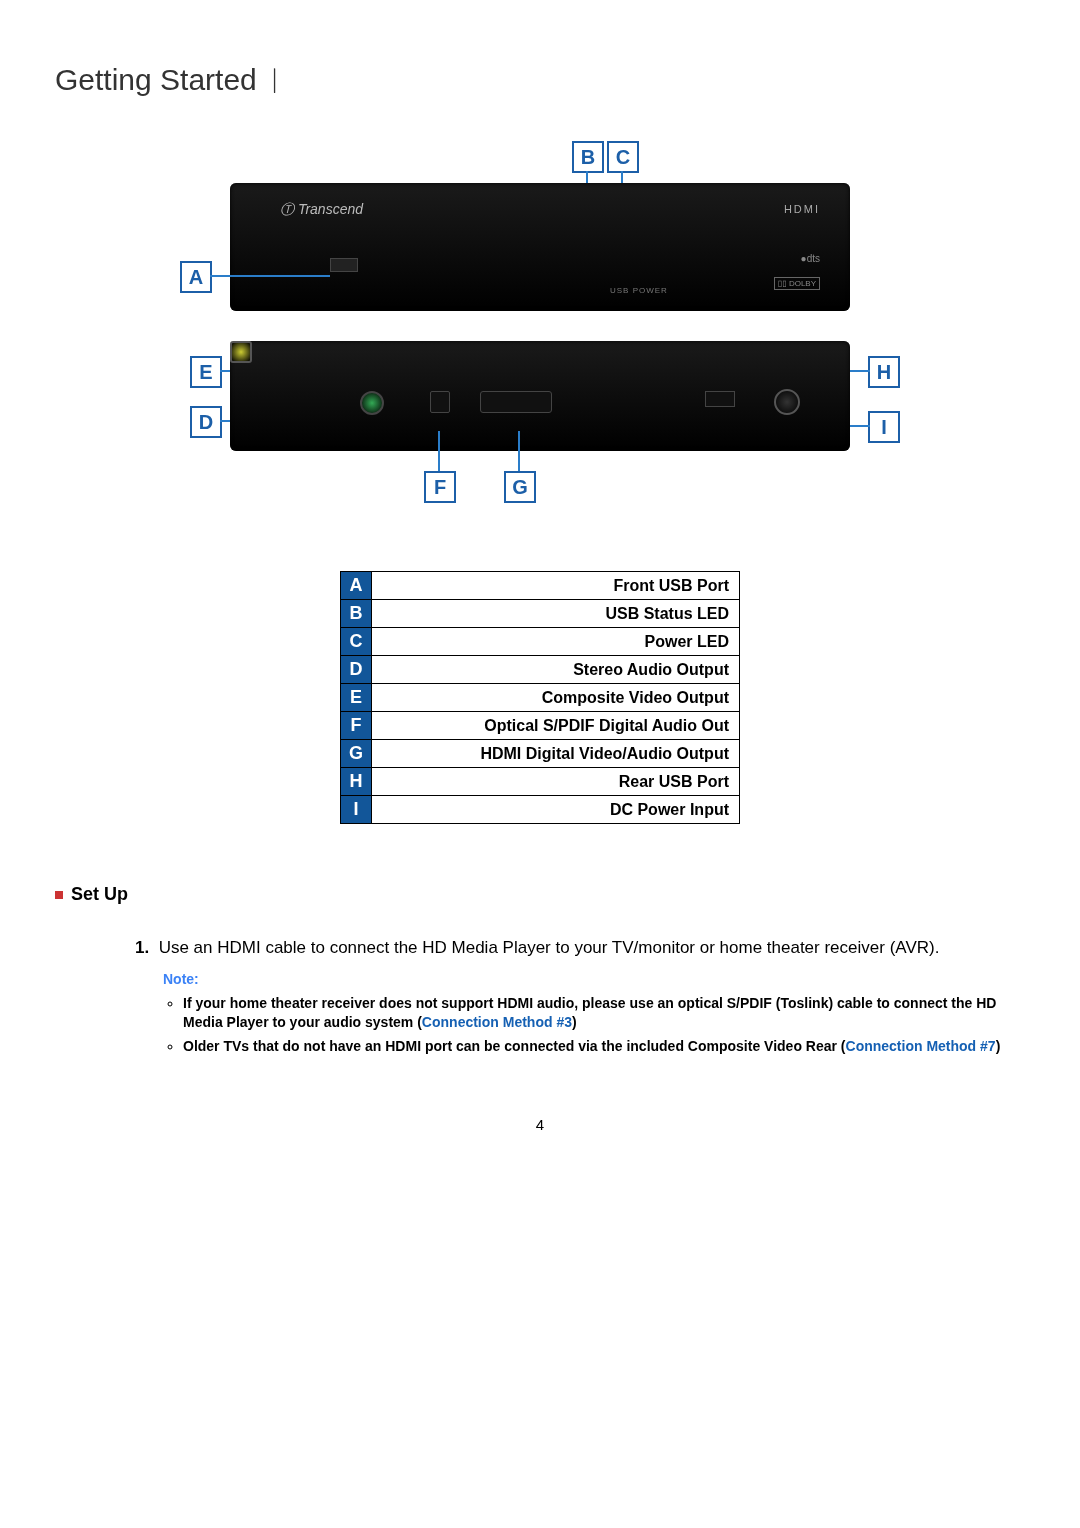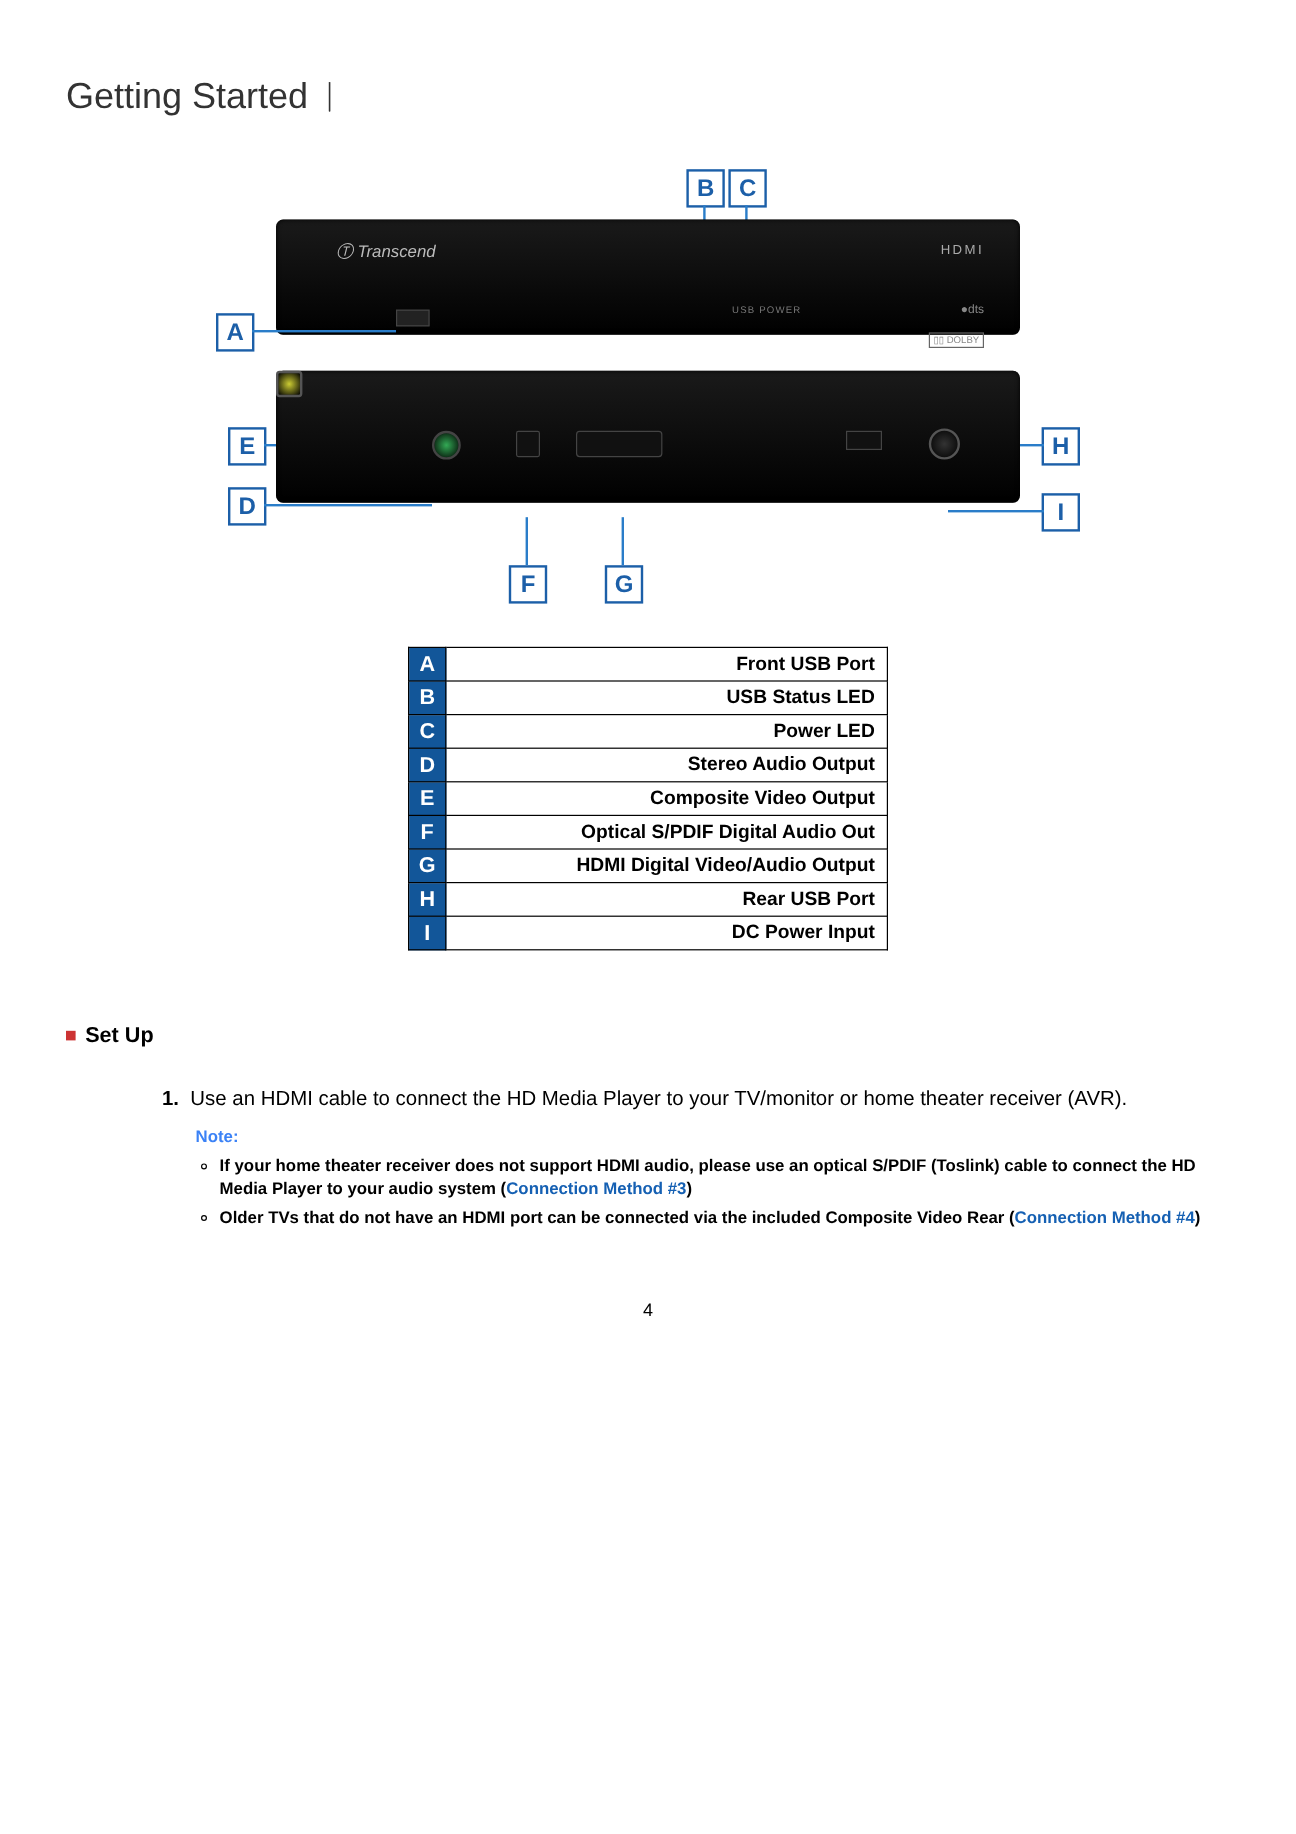--- a/index.html
+++ b/index.html
@@ -26,21 +26,21 @@
     width: 720px;
     margin: 0 auto 60px auto;
   }
   .device {
     background: linear-gradient(#1a1a1a, #000);
     border-radius: 6px;
     position: relative;
     box-shadow: inset 0 0 4px #000;
   }
   .device-front {
-    height: 96px;
+    height: 128px;
     margin: 0 50px 30px 50px;
   }
   .device-back {
     height: 110px;
     margin: 0 50px 0 50px;
   }
   .transcend-logo {
     position: absolute;
     top: 18px;
     left: 50px;
@@ -306,19 +306,19 @@
 <ol class="steps">
   <li style="list-style:none; text-indent:-28px; padding-left:28px;">
     <span class="step-num">1.</span>
     &nbsp;<span>Use an HDMI cable to connect the HD Media Player to your TV/monitor or home theater receiver (AVR).</span>
     <div class="note-label" style="text-indent:0;">Note:</div>
     <ul class="note-list" style="text-indent:0;">
       <li>
         <span>If your home theater receiver does not support HDMI audio, please use an optical S/PDIF (Toslink) cable to connect the HD Media Player to your audio system (</span><span class="link">Connection Method #3</span><span>)</span>
       </li>
       <li>
-        <span>Older TVs that do not have an HDMI port can be connected via the included Composite Video Rear (</span><span class="link">Connection Method #4</span><span>)</span>
+        <span>Older TVs that do not have an HDMI port can be connected via the included Composite Video Rear (</span><span class="link">Connection Method #7</span><span>)</span>
       </li>
     </ul>
   </li>
 </ol>
 
 <div class="page-num">4</div>
 
 </body></html>

